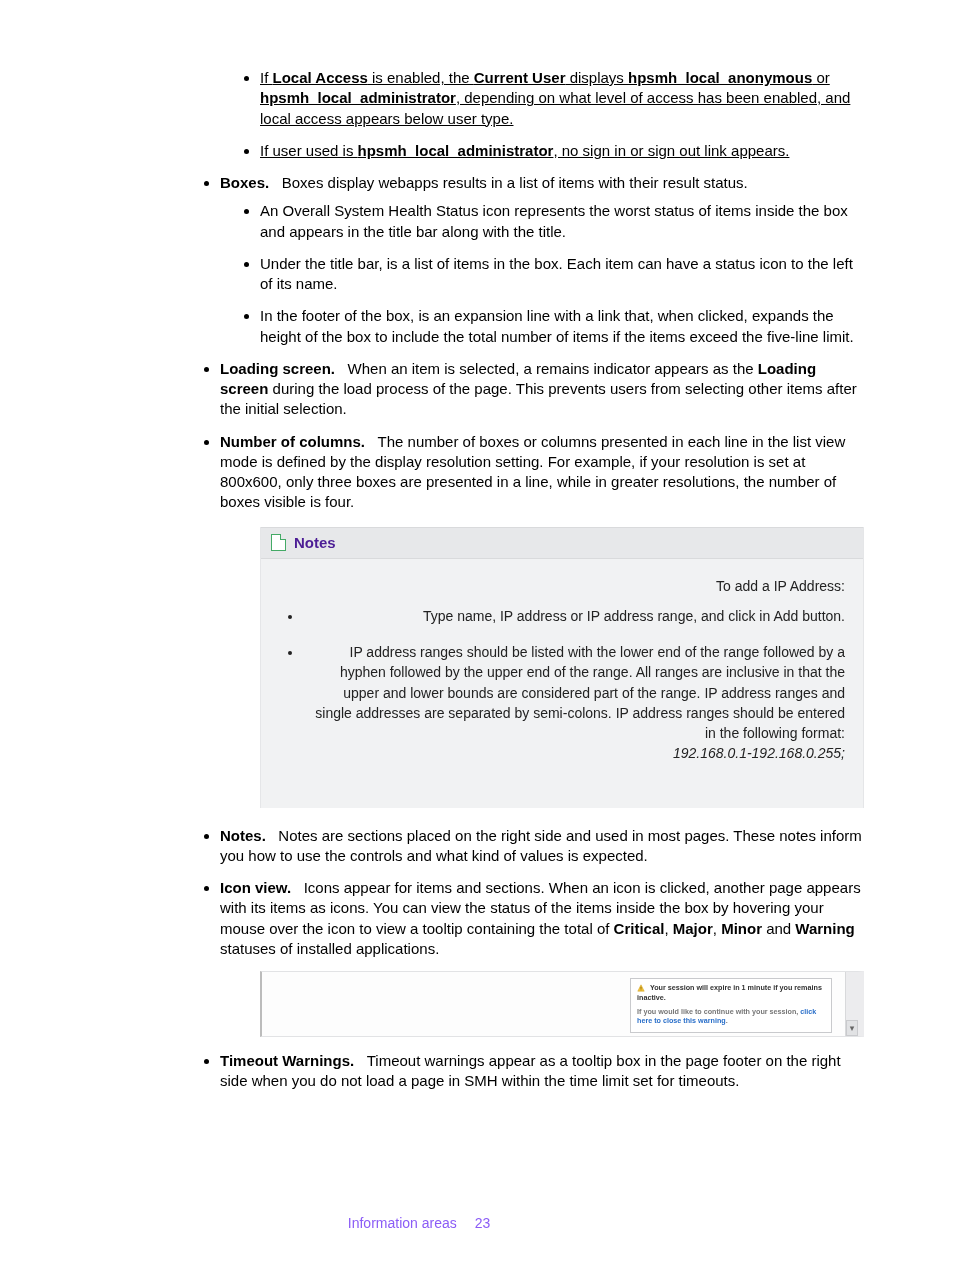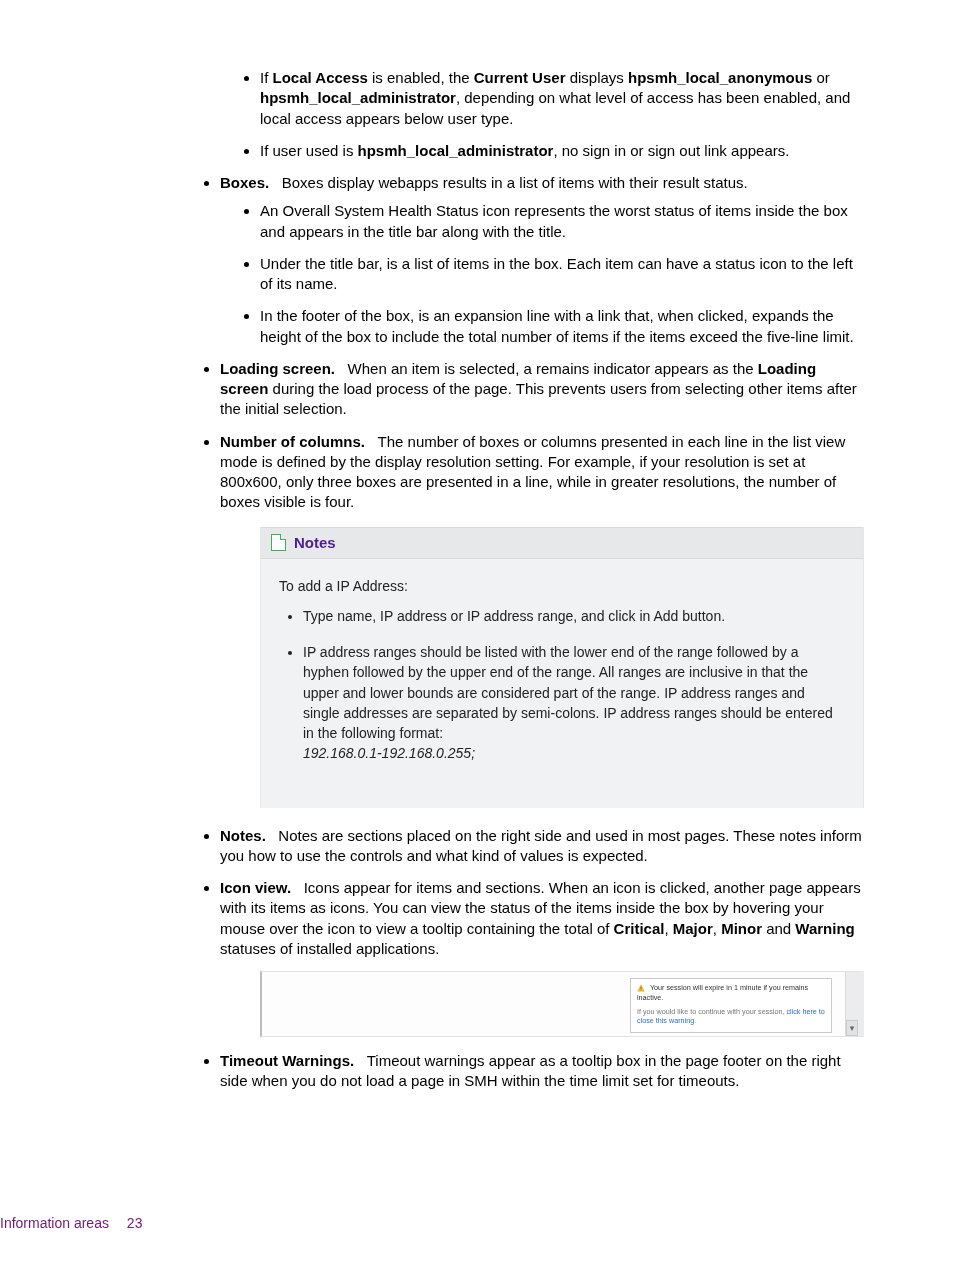--- a/index.html
+++ b/index.html
@@ -19,62 +19,62 @@
     background:#f1f2f3;
     border-left:1px solid #e5e6e8;border-right:1px solid #e5e6e8;
     padding-bottom:28px;
   }
   .notes-head{
     background:#e7e8ea;
     border-top:1px solid #d9dadc;border-bottom:1px solid #d9dadc;
     padding:5px 10px;display:flex;align-items:center;gap:8px;
     font-family:Arial,sans-serif;font-weight:bold;font-size:15px;color:#4c1d95;
   }
-  .notes-body{padding:14px 18px 0 18px;font-family:Arial,sans-serif;font-size:14px;color:#222;}
+  .notes-body{padding:14px 18px 0 18px;font-family:Arial,sans-serif;font-size:14px;color:#222;text-align:right;}
   .notes-body p{margin:4px 0 10px 0;}
   .notes-body ul{list-style:disc;padding-left:24px;margin:6px 0;}
   .notes-body li{margin-bottom:16px;line-height:1.45;}
   .notes-body .ex{font-style:italic;}
   .doc-icon{width:13px;height:15px;border:1px solid #4a6;position:relative;background:#fff;}
   .doc-icon::after{content:"";position:absolute;top:-1px;right:-1px;width:5px;height:5px;
     border-left:1px solid #4a6;border-bottom:1px solid #4a6;background:#e7e8ea;}
   .timeout-img{
     margin:12px 0 14px 40px;height:64px;
     border:1px solid #e2e3e5;border-left:2px solid #bcbcbc;border-right:6px solid #ececee;
     position:relative;background:#fdfdfd;
   }
   .timeout-img .scroll{position:absolute;right:0;top:0;bottom:0;width:12px;
     background:#ececee;border-left:1px solid #d8d9db;}
   .timeout-img .scroll .btn{position:absolute;left:0;right:0;bottom:0;height:14px;
     background:#e1e2e4;border:1px solid #c9cacd;display:flex;align-items:center;justify-content:center;
     font-size:9px;color:#666;}
   .tip{
     position:absolute;top:6px;right:26px;width:188px;
     border:1px solid #c9cacd;background:#fff;padding:4px 6px 6px 6px;
-    font-family:Arial,sans-serif;font-size:7.2px;color:#555;line-height:1.35;
+    font-family:Arial,sans-serif;font-size:7.2px;color:#555;line-height:1.35;font-weight:bold;
   }
   .tip .warn{color:#333;}
   .tip .warn .wi{display:inline-block;width:8px;height:8px;margin-right:3px;vertical-align:middle;}
   .tip .wi svg{display:block;}
   .tip .sub{color:#777;margin-top:4px;}
   .tip a{color:#2a6fc9;text-decoration:none;}
   .footer{
     position:absolute;left:0;right:0;bottom:40px;
-    text-align:left;padding-right:116px;
-    font-size:14px;color:#701a75;
+    text-align:center;padding-right:116px;
+    font-size:14px;color:#8b5cf6;
   }
   .footer .pn{margin-left:14px;}
 </style>
 </head>
 <body>
 
 <div class="page">
   <ul class="lvl1">
 
-    <ul class="sub" style="margin-left:-0px;">
+    <ul class="sub" style="margin-left:-0px;text-decoration:underline;">
       <li>
         <span>If </span><span class="b">Local Access</span><span> is enabled, the </span><span class="b">Current User</span><span> displays </span><span class="b">hpsmh_local_anonymous</span><span> or </span><span class="b">hpsmh_local_administrator</span><span>, depending on what level of access has been enabled, and local access appears below user type.</span>
       </li>
       <li>
         <span>If user used is </span><span class="b">hpsmh_local_administrator</span><span>, no sign in or sign out link appears.</span>
       </li>
     </ul>
 
     <li>
       <span class="b">Boxes.</span>&nbsp;&nbsp;&nbsp;<span>Boxes display webapps results in a list of items with their result status.</span>

